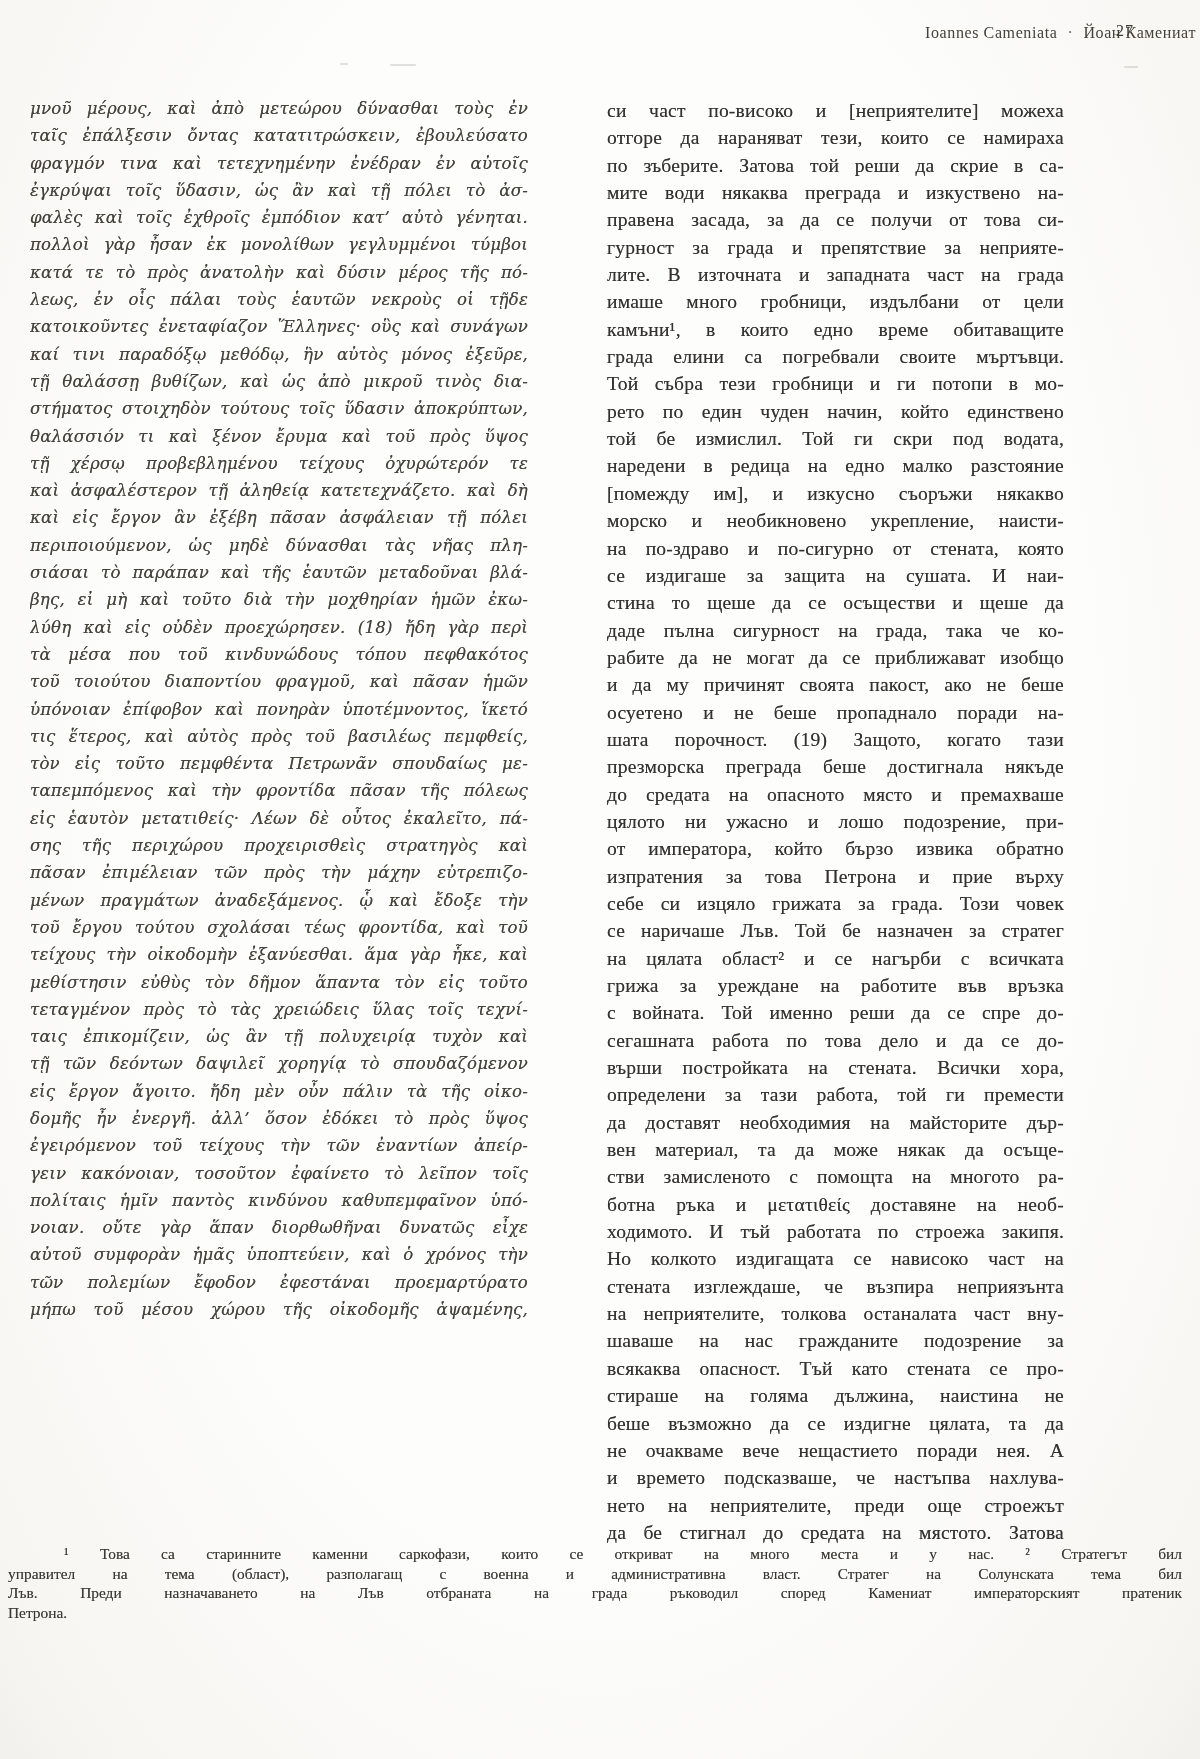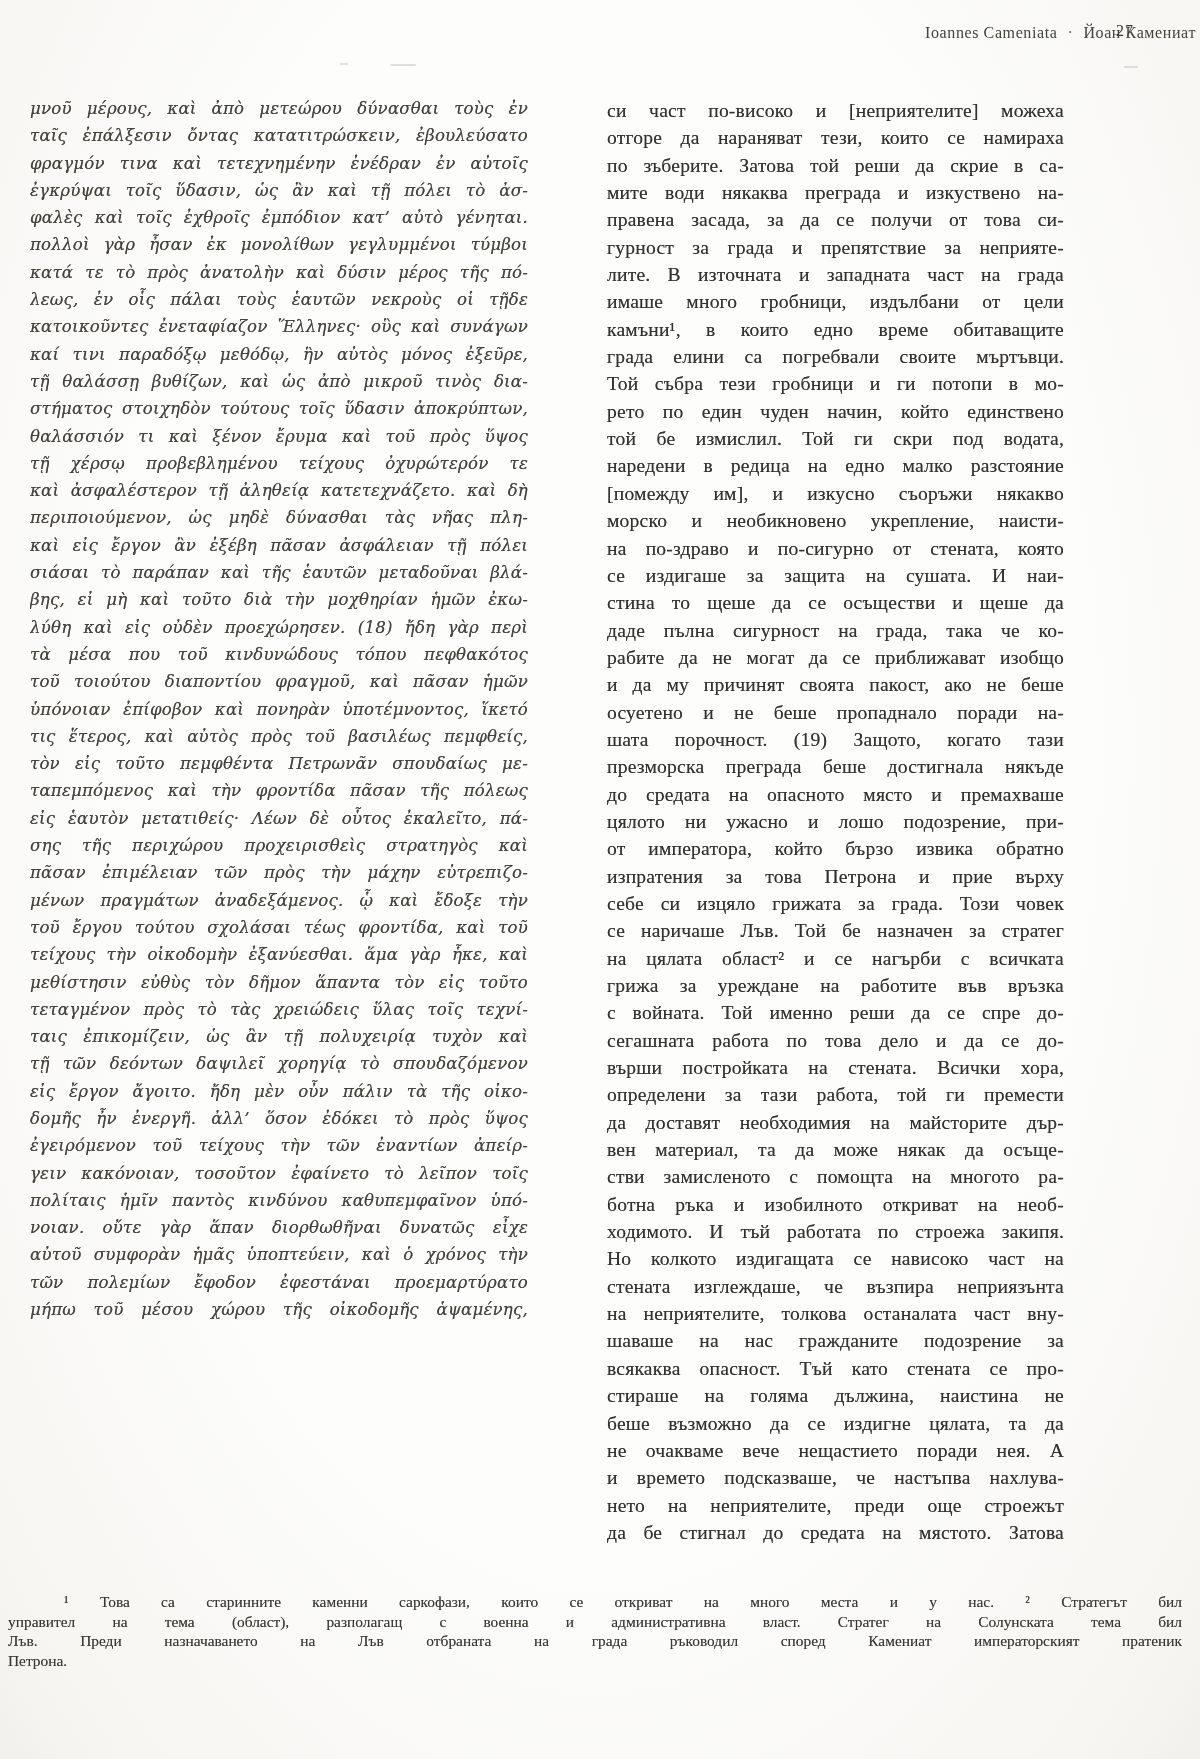--- a/index.html
+++ b/index.html
@@ -42,21 +42,21 @@
   }
   .col-bulg{top:97px;left:607px;width:457px;}
   .col-bulg .line{
     font-family:Liberation Serif, serif;
     font-size:19.6px;
     height:27.35px;line-height:27.35px;
     color:#343230;
     text-shadow:0 0 0.5px rgba(48,46,42,0.6);
     letter-spacing:0.2px;
   }
-  .footnotes{position:absolute;top:1592px;left:8px;width:1174px;}
+  .footnotes{position:absolute;top:1544px;left:8px;width:1174px;}
   .footnotes .line{
     font-family:"Liberation Serif", serif;
     font-size:15.4px;
     height:19.6px;line-height:19.6px;
     color:#3b3933;
     text-align:justify;text-align-last:justify;
     overflow:hidden;white-space:nowrap;
     text-shadow:0 0 0.5px rgba(55,53,47,0.55);
   }
   .footnotes .line:first-child{text-indent:56px;}
@@ -86,22 +86,22 @@
       <div class="line">πολλοὶ γὰρ ἦσαν ἐκ μονολίθων γεγλυμμένοι τύμβοι</div>
       <div class="line">κατά τε τὸ πρὸς ἀνατολὴν καὶ δύσιν μέρος τῆς πό-</div>
       <div class="line">λεως, ἐν οἷς πάλαι τοὺς ἑαυτῶν νεκροὺς οἱ τῇδε</div>
       <div class="line">κατοικοῦντες ἐνεταφίαζον Ἕλληνες· οὓς καὶ συνάγων</div>
       <div class="line">καί τινι παραδόξῳ μεθόδῳ, ἣν αὐτὸς μόνος ἐξεῦρε,</div>
       <div class="line">τῇ θαλάσσῃ βυθίζων, καὶ ὡς ἀπὸ μικροῦ τινὸς δια-</div>
       <div class="line">στήματος στοιχηδὸν τούτους τοῖς ὕδασιν ἀποκρύπτων,</div>
       <div class="line">θαλάσσιόν τι καὶ ξένον ἔρυμα καὶ τοῦ πρὸς ὕψος</div>
       <div class="line">τῇ χέρσῳ προβεβλημένου τείχους ὀχυρώτερόν τε</div>
       <div class="line">καὶ ἀσφαλέστερον τῇ ἀληθείᾳ κατετεχνάζετο. καὶ δὴ</div>
+      <div class="line">καὶ εἰς ἔργον ἂν ἐξέβη πᾶσαν ἀσφάλειαν τῇ πόλει</div>
       <div class="line">περιποιούμενον, ὡς μηδὲ δύνασθαι τὰς νῆας πλη-</div>
-      <div class="line">καὶ εἰς ἔργον ἂν ἐξέβη πᾶσαν ἀσφάλειαν τῇ πόλει</div>
       <div class="line">σιάσαι τὸ παράπαν καὶ τῆς ἑαυτῶν μεταδοῦναι βλά-</div>
       <div class="line">βης, εἰ μὴ καὶ τοῦτο διὰ τὴν μοχθηρίαν ἡμῶν ἐκω-</div>
       <div class="line">λύθη καὶ εἰς οὐδὲν προεχώρησεν. (18) ἤδη γὰρ περὶ</div>
       <div class="line">τὰ μέσα που τοῦ κινδυνώδους τόπου πεφθακότος</div>
       <div class="line">τοῦ τοιούτου διαποντίου φραγμοῦ, καὶ πᾶσαν ἡμῶν</div>
       <div class="line">ὑπόνοιαν ἐπίφοβον καὶ πονηρὰν ὑποτέμνοντος, ἵκετό</div>
       <div class="line">τις ἕτερος, καὶ αὐτὸς πρὸς τοῦ βασιλέως πεμφθείς,</div>
       <div class="line">τὸν εἰς τοῦτο πεμφθέντα Πετρωνᾶν σπουδαίως με-</div>
       <div class="line">ταπεμπόμενος καὶ τὴν φροντίδα πᾶσαν τῆς πόλεως</div>
       <div class="line">εἰς ἑαυτὸν μετατιθείς· Λέων δὲ οὗτος ἐκαλεῖτο, πά-</div>
@@ -159,21 +159,21 @@
       <div class="line">се наричаше Лъв. Той бе назначен за стратег</div>
       <div class="line">на цялата област² и се нагърби с всичката</div>
       <div class="line">грижа за уреждане на работите във връзка</div>
       <div class="line">с войната. Той именно реши да се спре до-</div>
       <div class="line">сегашната работа по това дело и да се до-</div>
       <div class="line">върши постройката на стената. Всички хора,</div>
       <div class="line">определени за тази работа, той ги премести</div>
       <div class="line">да доставят необходимия на майсторите дър-</div>
       <div class="line">вен материал, та да може някак да осъще-</div>
       <div class="line">стви замисленото с помощта на многото ра-</div>
-      <div class="line">ботна ръка и изобилното откриват на необ-</div>
+      <div class="line">ботна ръка и μετατιθείς доставяне на необ-</div>
       <div class="line">ходимото. И тъй работата по строежа закипя.</div>
       <div class="line">Но колкото издигащата се нависоко част на</div>
       <div class="line">стената изглеждаше, че възпира неприязънта</div>
       <div class="line">на неприятелите, толкова останалата част вну-</div>
       <div class="line">шаваше на нас гражданите подозрение за</div>
       <div class="line">всякаква опасност. Тъй като стената се про-</div>
       <div class="line">стираше на голяма дължина, наистина не</div>
       <div class="line">беше възможно да се издигне цялата, та да</div>
       <div class="line">не очакваме вече нещастието поради нея. А</div>
       <div class="line">и времето подсказваше, че настъпва нахлува-</div>

